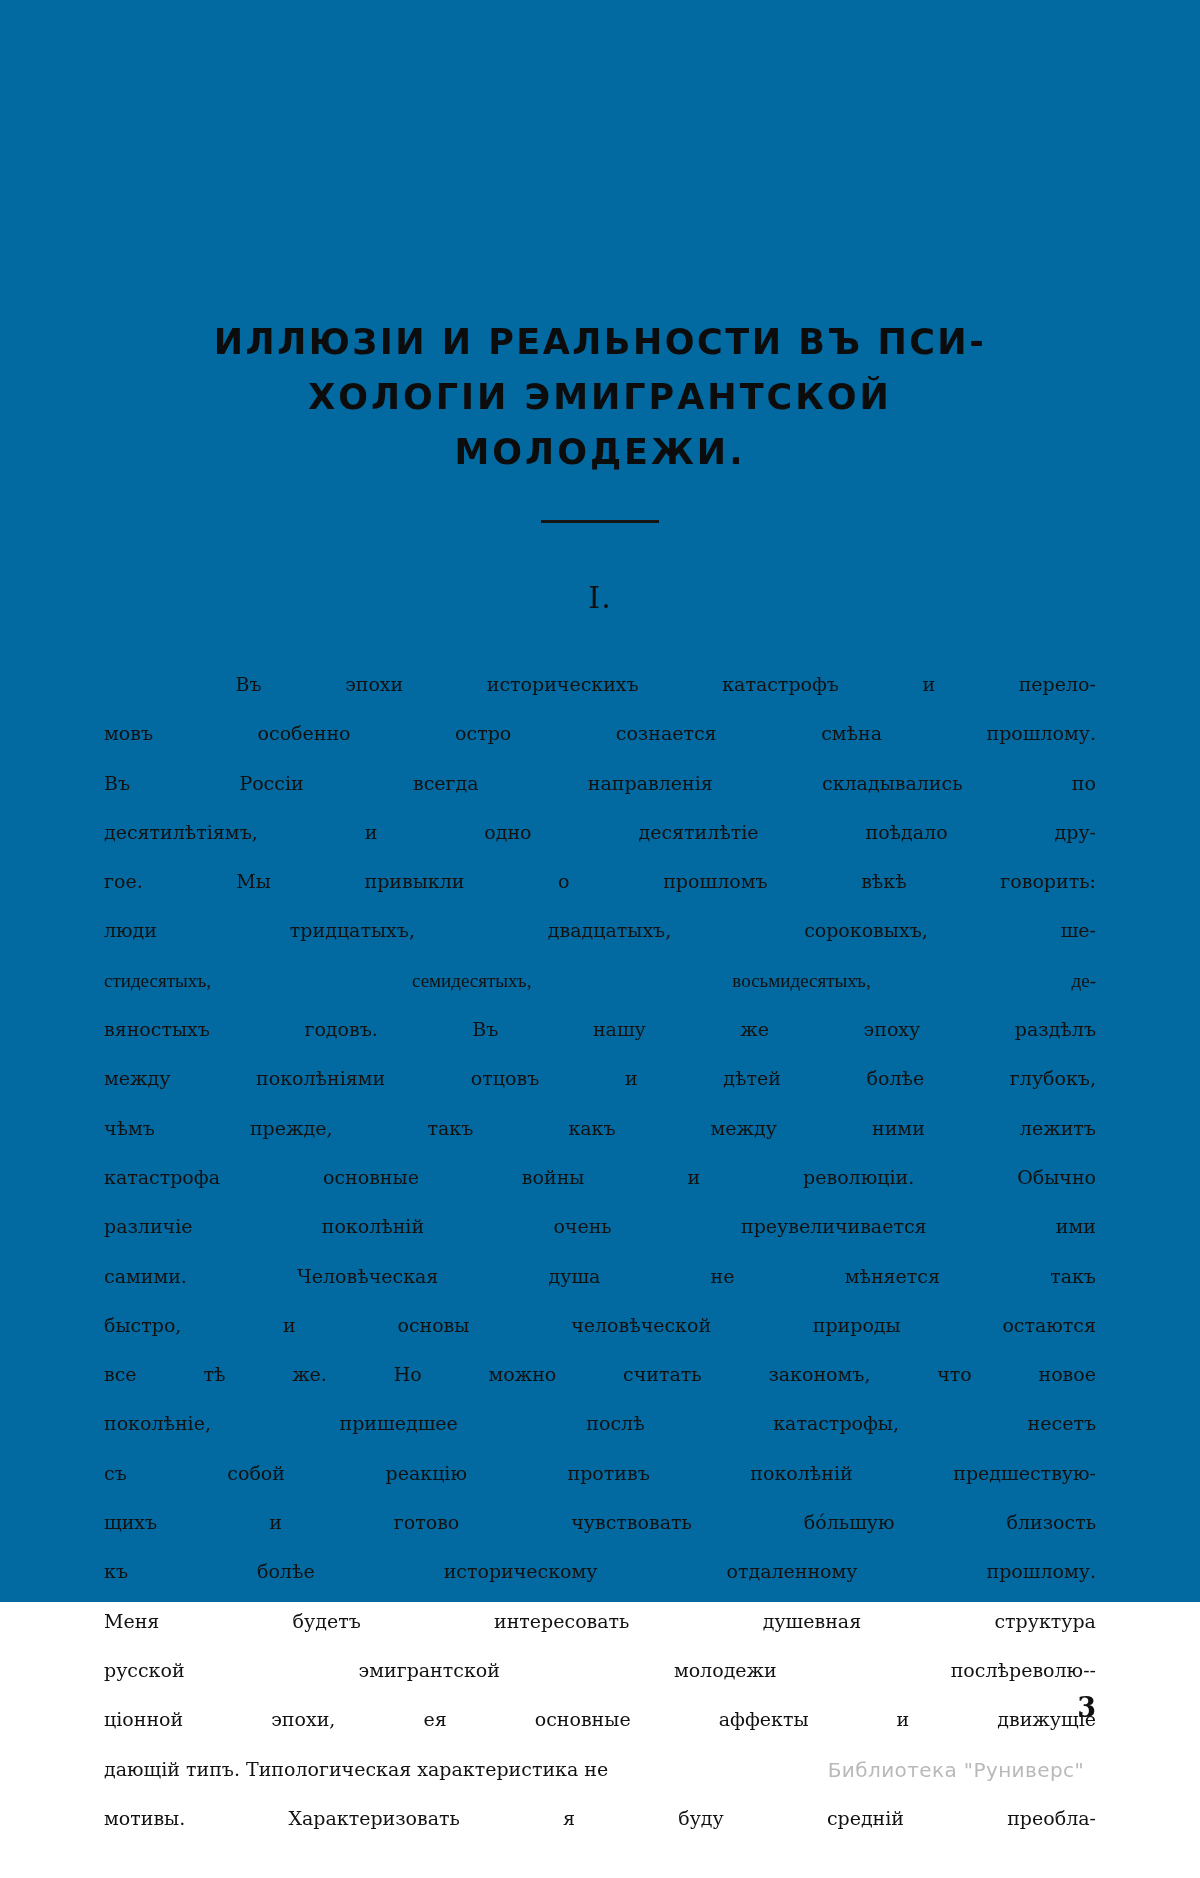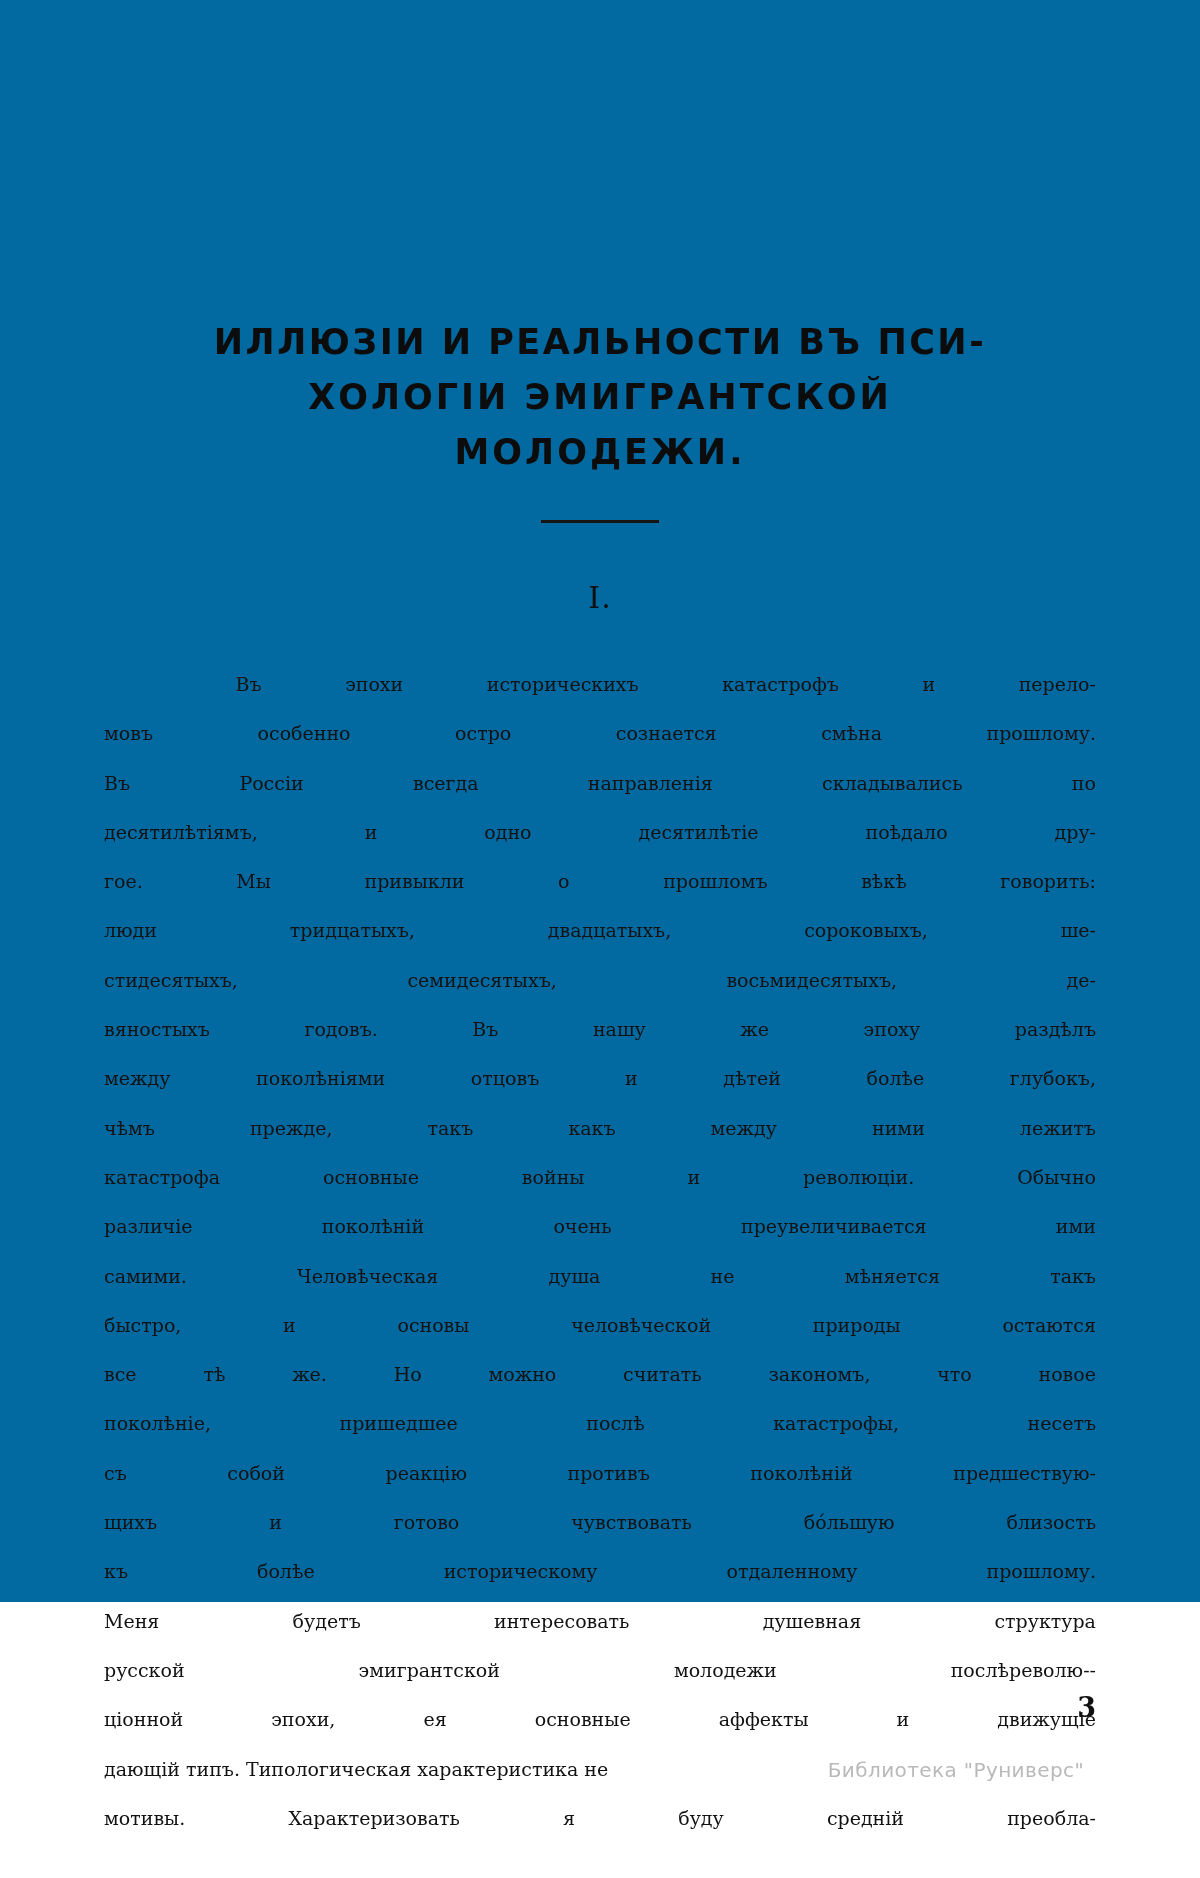--- a/index.html
+++ b/index.html
@@ -184,21 +184,21 @@
           <span>вѣкѣ</span>
           <span>говорить:</span>
         </span>
       <span class="ln just" style="width: 992px;">
           <span>люди</span>
           <span>тридцатыхъ,</span>
           <span>двадцатыхъ,</span>
           <span>сороковыхъ,</span>
           <span>ше-</span>
         </span>
-      <span class="ln just" style="width: 992px;">
+      <span class="ln just" style="width: 992px; font-family: Liberation Serif, serif;">
           <span>стидесятыхъ,</span>
           <span>семидесятыхъ,</span>
           <span>восьмидесятыхъ,</span>
           <span>де-</span>
         </span>
       <span class="ln just" style="width: 992px; gap: 10px;">
           <span>вяностыхъ</span>
           <span>годовъ.</span>
           <span>Въ</span>
           <span>нашу</span>

